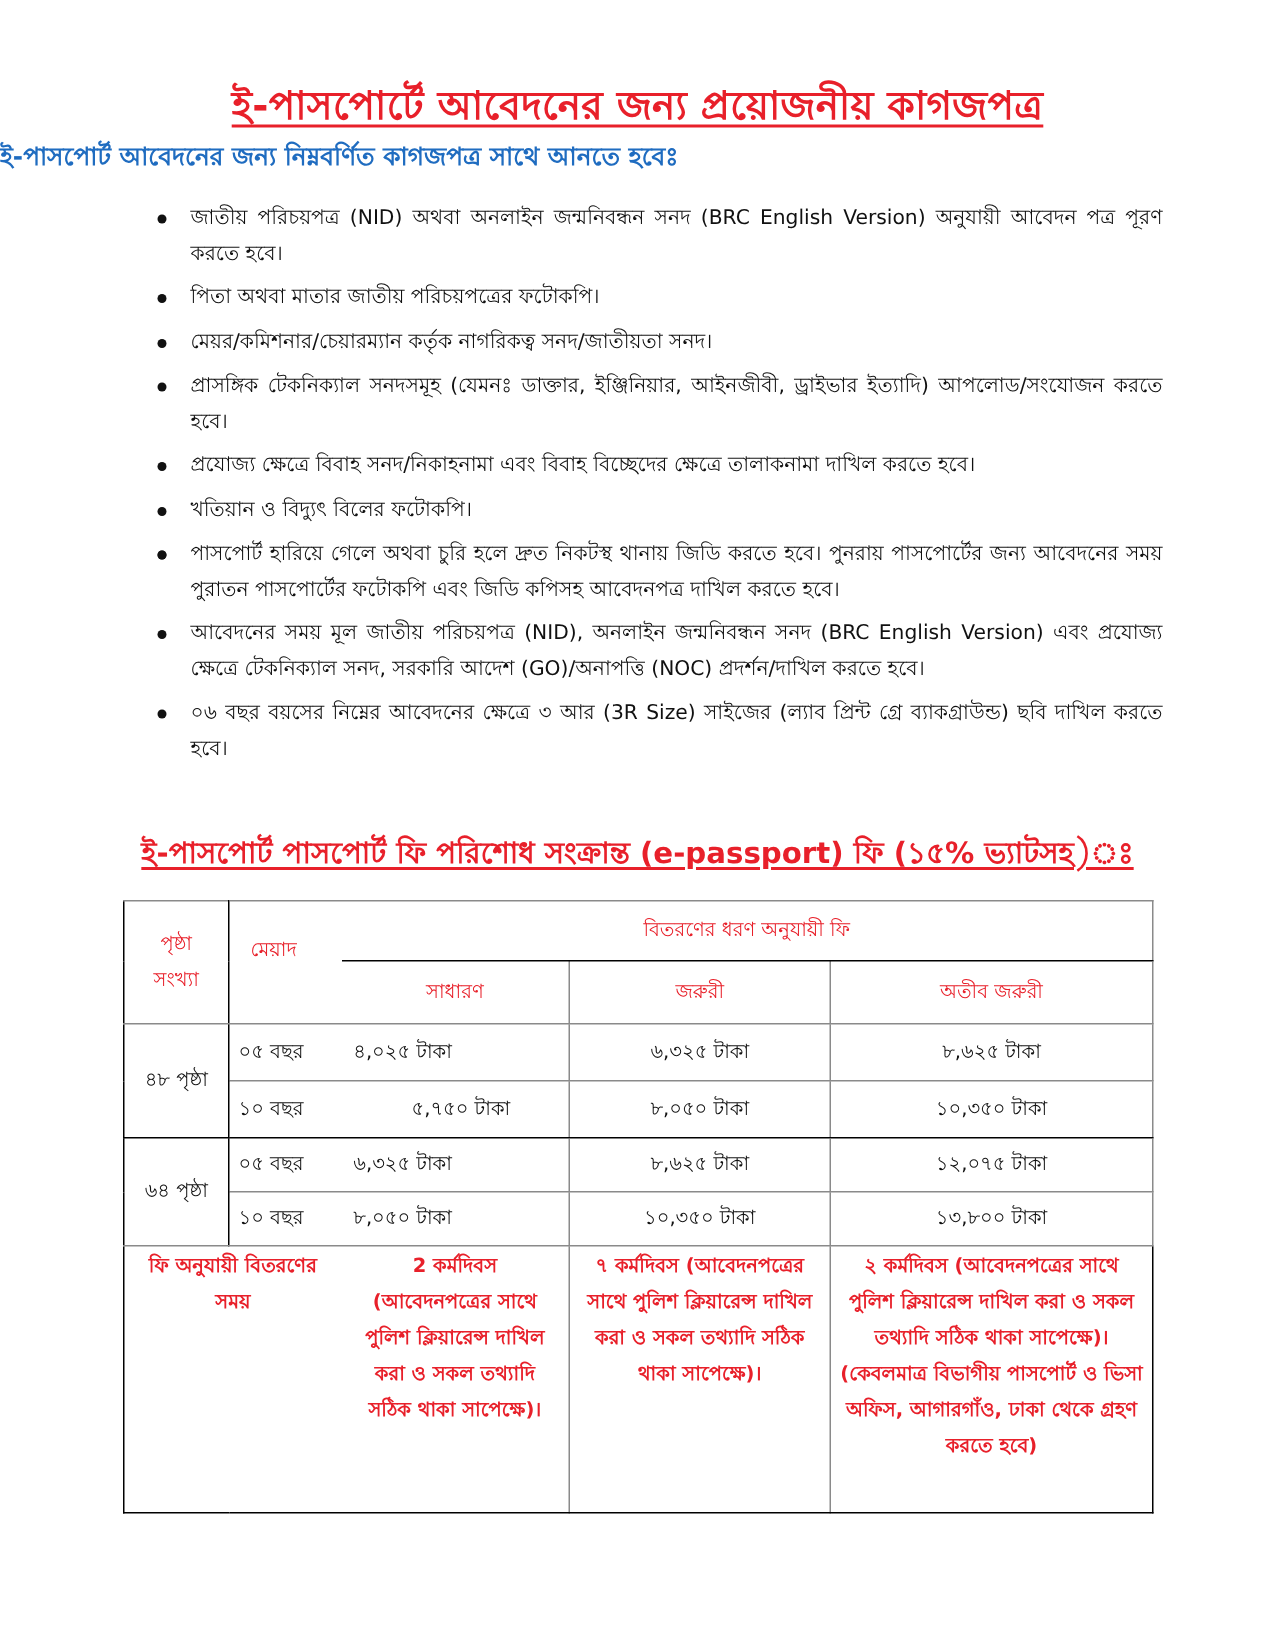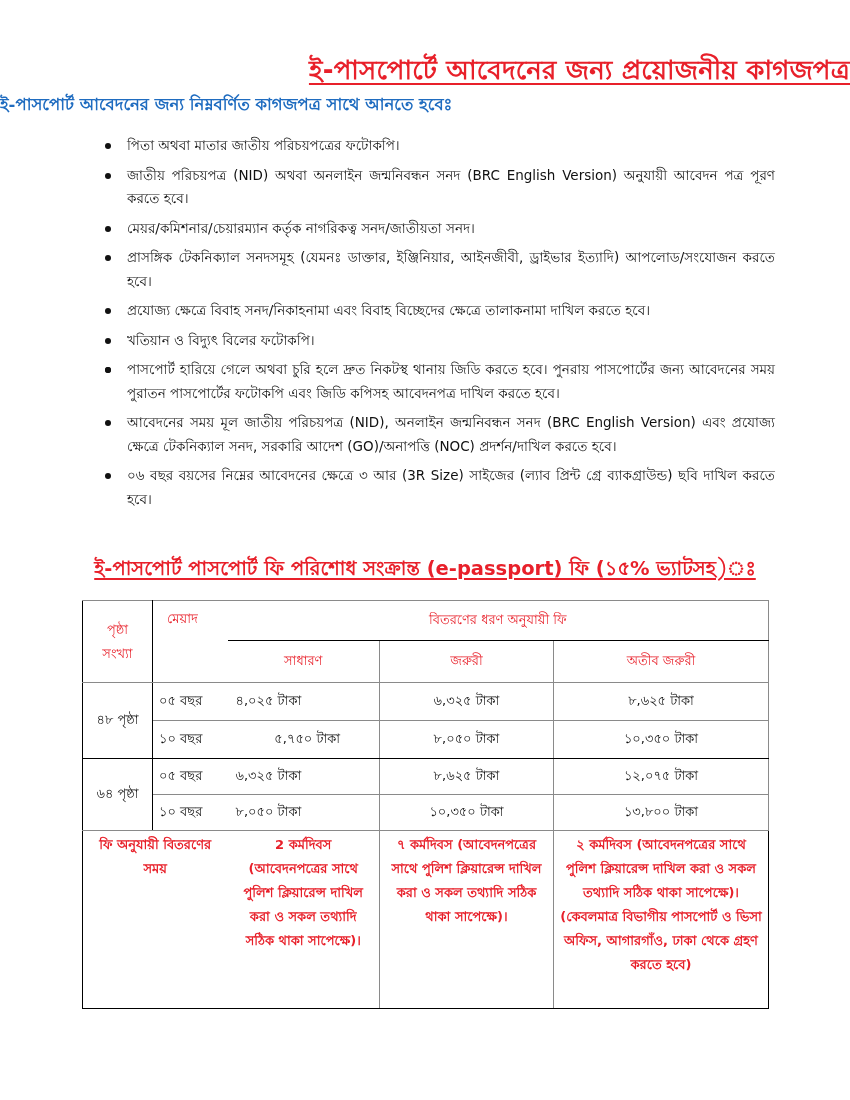--- a/index.html
+++ b/index.html
@@ -1,19 +1,19 @@
 <!DOCTYPE html>
 <html><head>
 <meta charset="utf-8">
 <style>
   html, body { margin: 0; padding: 0; background: #ffffff; }
   body { width: 850px; height: 1100px; position: relative; overflow: hidden;
          font-family: "DejaVu Sans", "Liberation Sans", sans-serif; color: #111; }
   .page { position: absolute; left: 0; top: 0; width: 850px; height: 1100px; }
-  .title { position: absolute; left: 0; right: 0; top: 50px; text-align: right;
+  .title { position: absolute; left: 0; right: 0; top: 50px; text-align: center;
            color: #e8202a; font-size: 26px; font-weight: bold; text-decoration: underline;
            text-decoration-thickness: 2px; text-underline-offset: 4px; letter-spacing: 0.2px; }
   .subtitle { position: absolute; left: 0; right: 0; top: 92px; text-align: left;
               color: #1f6cc0; font-size: 16.5px; font-weight: bold; }
   ul.reqs { position: absolute; left: 105px; top: 134px; width: 670px; margin: 0; padding: 0; list-style: none; }
   ul.reqs li { position: relative; padding-left: 22px; font-size: 13.5px; line-height: 23.5px;
                margin-bottom: 6px; text-align: justify; }
   ul.reqs li .bullet { position: absolute; left: 0; top: 9px; width: 6px; height: 6px;
                        border-radius: 50%; background: #111; }
   .fee-title { position: absolute; left: 0; right: 0; top: 554px; text-align: center;
@@ -31,22 +31,22 @@
 </style>
 </head>
 <body>
 
 <div class="page">
 
   <div class="title">ই-পাসপোর্টে আবেদনের জন্য প্রয়োজনীয় কাগজপত্র</div>
   <div class="subtitle">ই-পাসপোর্ট আবেদনের জন্য নিম্নবর্ণিত কাগজপত্র সাথে আনতে হবেঃ</div>
 
   <ul class="reqs">
+    <li><span class="bullet"></span><span>জাতীয় পরিচয়পত্র (NID) অথবা অনলাইন জন্মনিবন্ধন সনদ (BRC English Version) অনুযায়ী আবেদন পত্র পূরণ করতে হবে।</span></li>
     <li><span class="bullet"></span><span>পিতা অথবা মাতার জাতীয় পরিচয়পত্রের ফটোকপি।</span></li>
-    <li><span class="bullet"></span><span>জাতীয় পরিচয়পত্র (NID) অথবা অনলাইন জন্মনিবন্ধন সনদ (BRC English Version) অনুযায়ী আবেদন পত্র পূরণ করতে হবে।</span></li>
     <li><span class="bullet"></span><span>মেয়র/কমিশনার/চেয়ারম্যান কর্তৃক নাগরিকত্ব সনদ/জাতীয়তা সনদ।</span></li>
     <li><span class="bullet"></span><span>প্রাসঙ্গিক টেকনিক্যাল সনদসমূহ (যেমনঃ ডাক্তার, ইঞ্জিনিয়ার, আইনজীবী, ড্রাইভার ইত্যাদি) আপলোড/সংযোজন করতে হবে।</span></li>
     <li><span class="bullet"></span><span>প্রযোজ্য ক্ষেত্রে বিবাহ সনদ/নিকাহনামা এবং বিবাহ বিচ্ছেদের ক্ষেত্রে তালাকনামা দাখিল করতে হবে।</span></li>
     <li><span class="bullet"></span><span>খতিয়ান ও বিদ্যুৎ বিলের ফটোকপি।</span></li>
     <li><span class="bullet"></span></li>
     <li><span class="bullet"></span><span>পাসপোর্ট হারিয়ে গেলে অথবা চুরি হলে দ্রুত নিকটস্থ থানায় জিডি করতে হবে। পুনরায় পাসপোর্টের জন্য আবেদনের সময় পুরাতন পাসপোর্টের ফটোকপি এবং জিডি কপিসহ আবেদনপত্র দাখিল করতে হবে।</span></li>
     <li><span class="bullet"></span><span>আবেদনের সময় মূল জাতীয় পরিচয়পত্র (NID), অনলাইন জন্মনিবন্ধন সনদ (BRC English Version) এবং প্রযোজ্য ক্ষেত্রে টেকনিক্যাল সনদ, সরকারি আদেশ (GO)/অনাপত্তি (NOC) প্রদর্শন/দাখিল করতে হবে।</span></li>
     <li><span class="bullet"></span><span>০৬ বছর বয়সের নিম্নের আবেদনের ক্ষেত্রে ৩ আর (3R Size) সাইজের (ল্যাব প্রিন্ট গ্রে ব্যাকগ্রাউন্ড) ছবি দাখিল করতে হবে।</span></li>
   </ul>
 
@@ -56,21 +56,21 @@
     <colgroup>
       <col style="width:70px">
       <col style="width:75px">
       <col style="width:152px">
       <col style="width:174px">
       <col style="width:215px">
     </colgroup>
     <tbody>
         <tr style="height:40px">
       <td rowspan="2" class="hdr bl br" style="line-height:24px;padding:0 10px;margin-top:44px;">পৃষ্ঠা সংখ্যা</td>
-      <td rowspan="2" class="hdr" style="border-right:none;border-bottom:1px solid #8a8a8a;vertical-align:top;text-align:left;padding:8px 0 0 14px;">
+      <td rowspan="2" class="hdr" style="border-right:none;border-bottom:1px solid #8a8a8a;vertical-align:top;text-align:left;padding:22px 0 0 14px;">
         <span>মেয়াদ</span>
       </td>
       <td colspan="3" class="hdr" style="border-left:none;border-bottom:1px solid #000;">বিতরণের ধরণ অনুযায়ী ফি</td>
     </tr>
     <tr style="height:42px">
       <td class="hdr" style="border-left:none;">সাধারণ</td>
       <td class="hdr">জরুরী</td>
       <td class="hdr">অতীব জরুরী</td>
     </tr>
 

